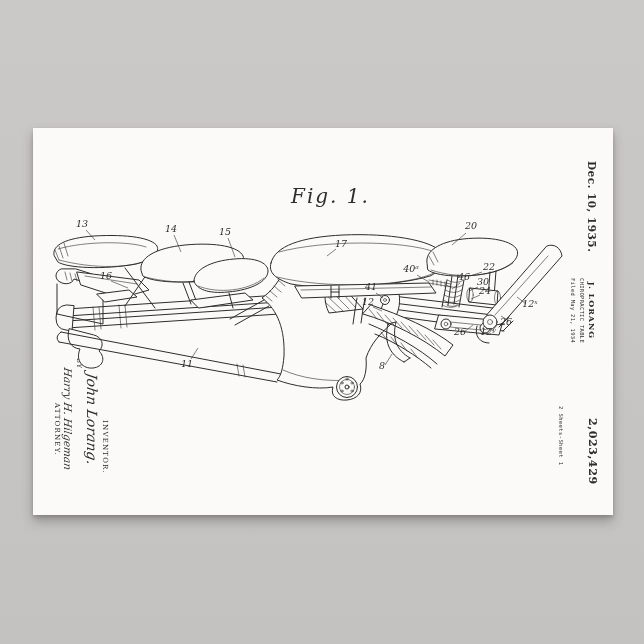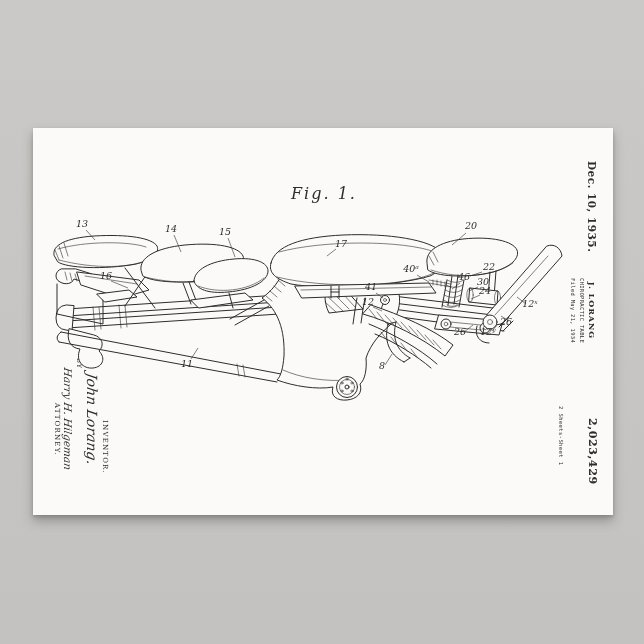--- a/index.html
+++ b/index.html
@@ -20,21 +20,21 @@
     letter-spacing:.3px;line-height:9px;}
   .patent-number{left:566px;top:290px;font-weight:bold;font-size:11px;letter-spacing:.6px;}
   .sheet-info{left:531px;top:278px;font-family:"DejaVu Sans Mono",monospace;font-size:5.5px;letter-spacing:.4px;}
   .sig-block{left:76px;top:230px;width:122px;}
   .inventor-label{font-size:7px;letter-spacing:1.2px;text-align:right;padding-right:6px;line-height:9px;}
   .sig{font-style:italic;font-size:14px;text-align:center;line-height:17px;
     transform:skewX(-8deg);}
   .by-label{font-size:6.5px;letter-spacing:1px;text-align:left;line-height:8px;}
   .sig.attorney{font-size:10.5px;line-height:14px;}
   .attorney-label{font-size:7px;letter-spacing:1.2px;text-align:right;padding-right:24px;line-height:9px;}
-  .fig-label{position:absolute;left:258px;top:56px;font-style:italic;font-size:16px;
+  .fig-label{position:absolute;left:258px;top:56px;font-style:italic;font-size:20px;
     letter-spacing:2px;color:var(--ink,#2d2d2d);}
   svg.drawing{position:absolute;left:0;top:0;width:580px;height:387px;}
   .ln{fill:none;stroke:var(--ink,#2d2d2d);stroke-width:1;stroke-linecap:round;stroke-linejoin:round;}
   .fw{fill:var(--paper,#fbfaf8);stroke:var(--ink,#2d2d2d);stroke-width:1;stroke-linecap:round;stroke-linejoin:round;}
   .thin{stroke-width:.6;}
   .numeral{font-family:"DejaVu Serif",serif;font-style:italic;font-size:9.5px;
     fill:var(--ink,#2d2d2d);text-anchor:middle;}
   .leader{stroke:var(--ink,#2d2d2d);stroke-width:.6;fill:none;}
 </style>
 </head>

